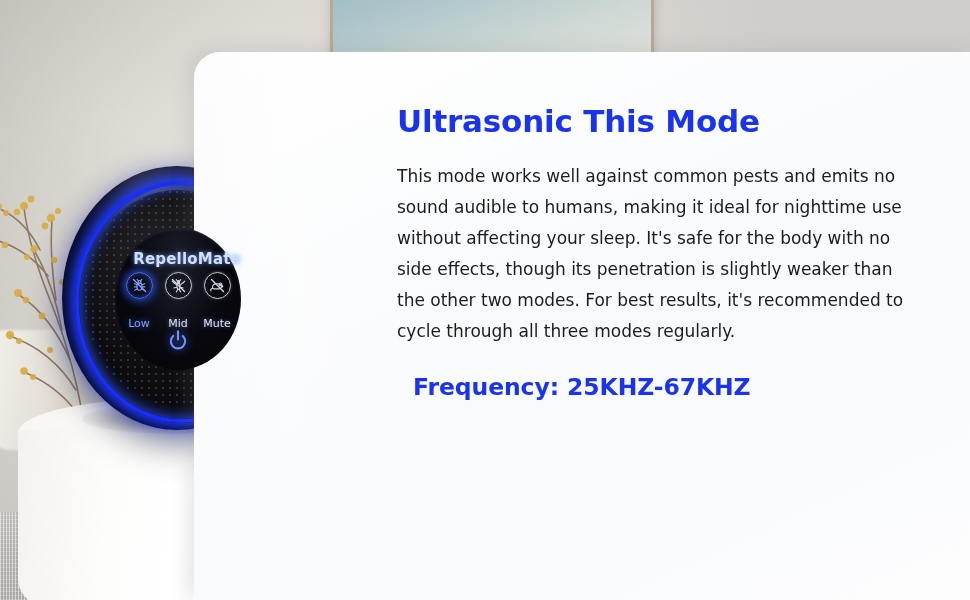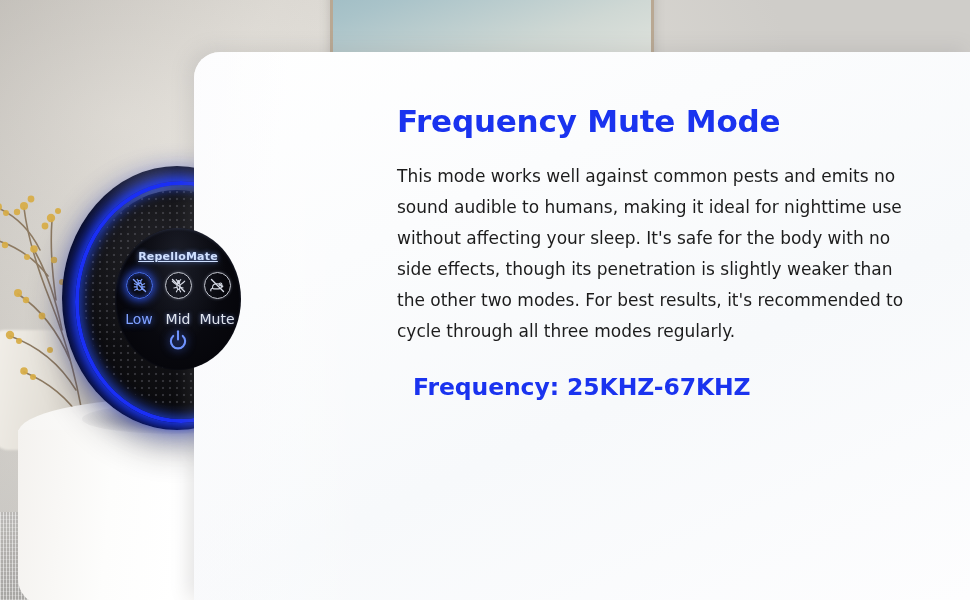--- a/index.html
+++ b/index.html
@@ -160,49 +160,48 @@
     border-radius: 50%;
     background:
       radial-gradient(ellipse at 50% 18%, rgba(160,175,220,0.12) 0%, rgba(0,0,0,0) 55%),
       radial-gradient(ellipse at 50% 50%, #0c0d14 0%, #06060b 70%, #020205 100%);
     box-shadow: inset 0 1px 3px rgba(140,160,220,0.18);
     z-index: 3;
   }
   .brand {
     position: absolute;
     left: 0; right: 0; top: 22px;
-    text-align: center;
+    text-align: right;
     color: #cfe0ff;
-    font-size: 11px;
+    font-size: 15px;
     font-weight: bold;
     letter-spacing: 0.2px;
     text-shadow: 0 0 5px rgba(120,160,255,0.85);
-    text-decoration: underline;
   }
   .modes {
     position: absolute;
     left: 6px; right: 6px; top: 44px;
     display: flex;
     justify-content: space-between;
     align-items: flex-start;
   }
   .mode { width: 36px; text-align: center; }
   .mode .ico {
     width: 25px; height: 25px;
     margin: 0 auto;
     border-radius: 50%;
     border: 1.4px solid #c6c9d2;
     position: relative;
     display: flex; align-items: center; justify-content: center;
     box-shadow: 0 0 3px rgba(200,210,240,0.35);
   }
   .mode .ico svg { display: block; }
   .mode .lbl {
-    margin-top: 12px;
-    font-size: 14px;
+    margin-top: 18px;
+    font-size: 11px;
     color: #dfe4ee;
     text-shadow: 0 0 4px rgba(130,160,255,0.6);
   }
   .mode.active .ico {
     border-color: #4a74ff;
     box-shadow: 0 0 8px 2px rgba(50,90,255,0.8), inset 0 0 6px rgba(50,90,255,0.6);
   }
   .mode.active .lbl { color: #7fa0ff; text-shadow: 0 0 7px rgba(60,110,255,0.95); }
 
   .power-btn {
@@ -392,18 +391,18 @@
           </svg>
         </span>
       </div>
     </div>
   </div>
 
   <div class="panel"></div>
   <div class="panel-fade"></div>
 
   <div class="content">
-    <h1 class="title">Frequency Mute Mode</h1>
+    <h1 class="title">Ultrasonic This Mode</h1>
     <p class="body-text">This mode works well against common pests and emits no sound audible to humans, making it ideal for nighttime use without affecting your sleep. It's safe for the body with no side effects, though its penetration is slightly weaker than the other two modes. For best results, it's recommended to cycle through all three modes regularly.</p>
     <p class="frequency">Frequency: 25KHZ-67KHZ</p>
   </div>
 
 </div>
 
 </body></html>

